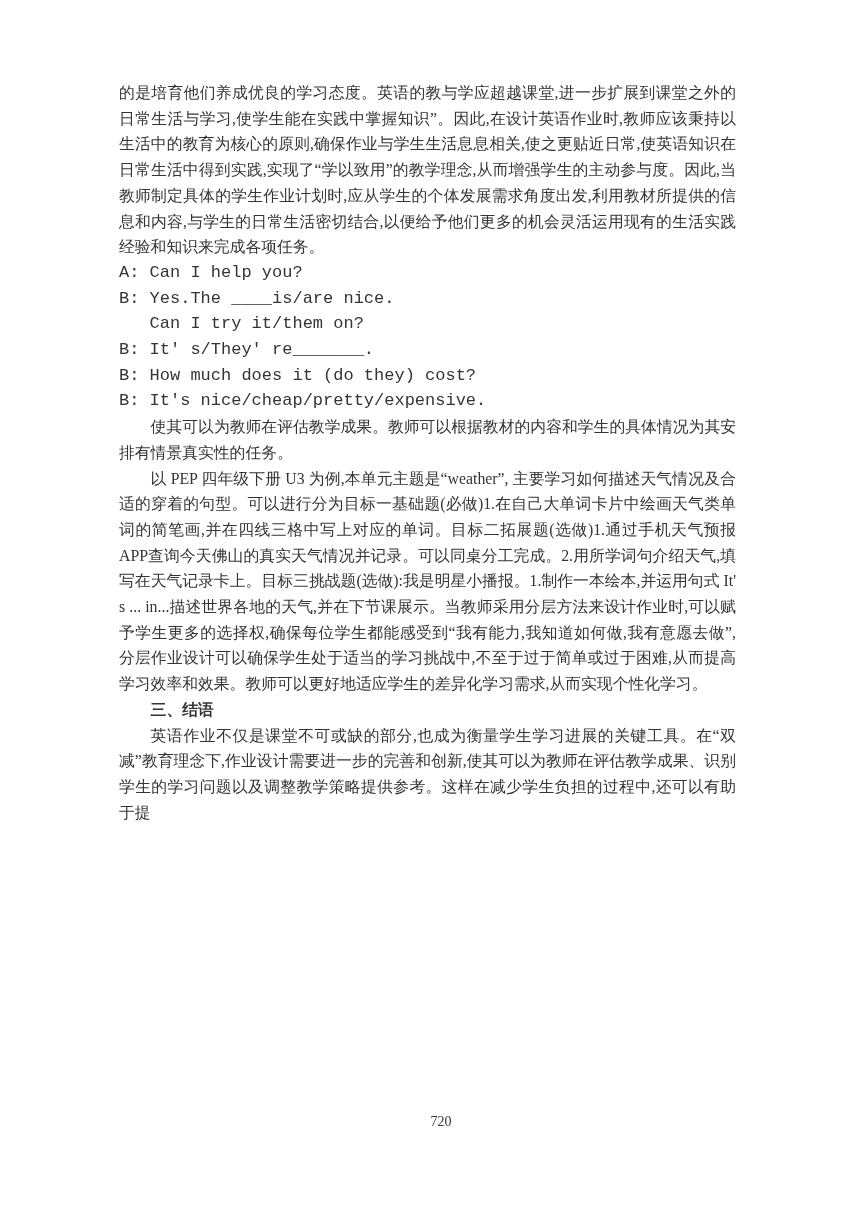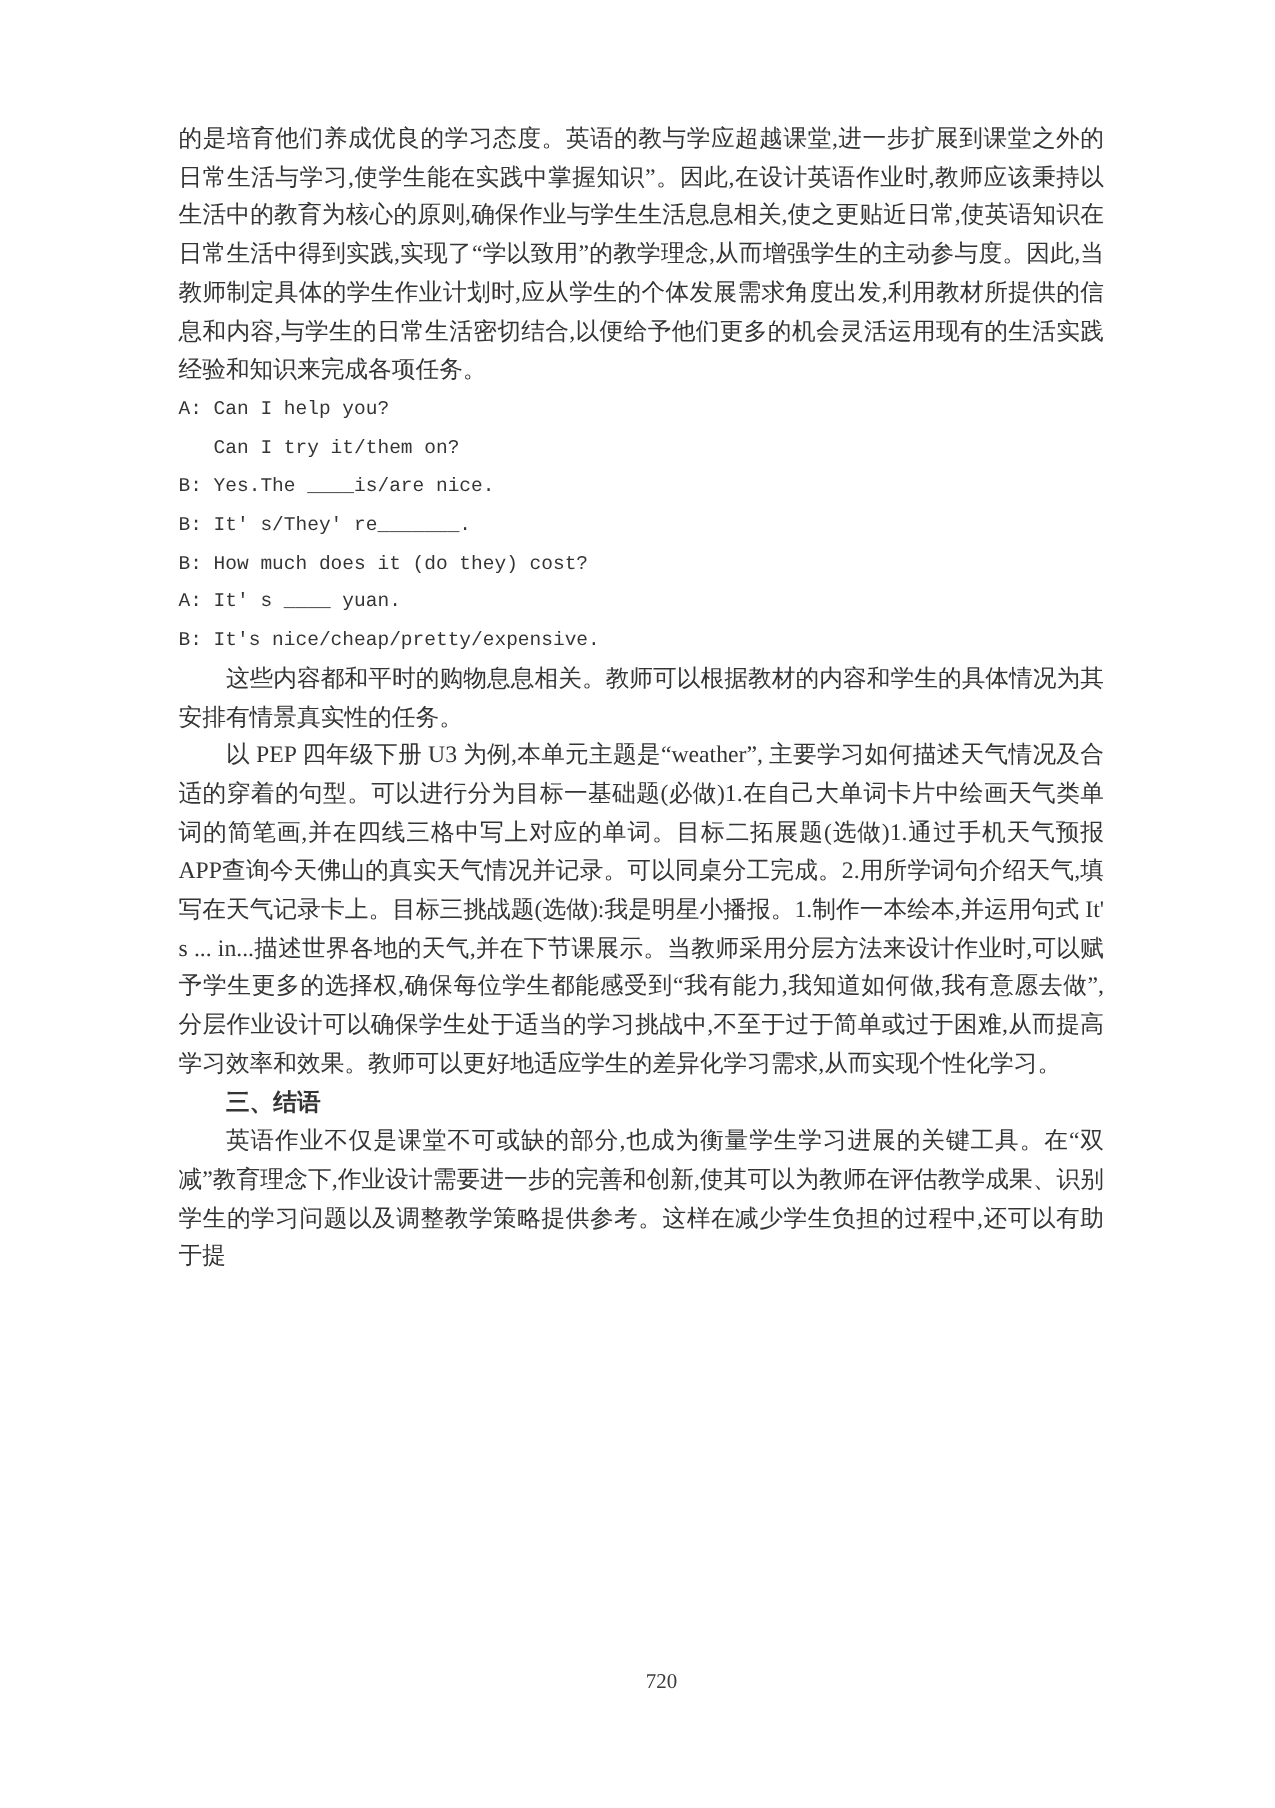--- a/index.html
+++ b/index.html
@@ -33,21 +33,21 @@
     text-indent: 0;
   }
   .para.bold-heading {
     font-weight: bold;
   }
   .dialogue {
     text-align: left;
   }
   .dialogue-line {
     font-family: "Liberation Mono", "DejaVu Sans Mono", monospace;
-    font-size: 13px;
+    font-size: 17px;
     line-height: 25.7px;
     white-space: pre;
     color: #343434;
   }
   .page-number {
     position: absolute;
     top: 1112px;
     left: 16px;
     width: 100%;
     text-align: center;
@@ -61,29 +61,28 @@
 
 <div class="page">
 
   <div class="body-text">
 
     <p class="para no-indent">的是培育他们养成优良的学习态度。英语的教与学应超越课堂,进一步扩展到课堂之外的日常生活与学习,使学生能在实践中掌握知识”。因此,在设计英语作业时,教师应该秉持以生活中的教育为核心的原则,确保作业与学生生活息息相关,使之更贴近日常,使英语知识在日常生活中得到实践,实现了“学以致用”的教学理念,从而增强学生的主动参与度。因此,当教师制定具体的学生作业计划时,应从学生的个体发展需求角度出发,利用教材所提供的信息和内容,与学生的日常生活密切结合,以便给予他们更多的机会灵活运用现有的生活实践经验和知识来完成各项任务。</p>
 
 
     <div class="dialogue">
       <div class="dialogue-line">A: Can I help you?</div>
+      <div class="dialogue-line">B: Yes.The ____is/are nice.</div>
       <div class="dialogue-line">   Can I try it/them on?</div>
-      <div class="dialogue-line">B: Yes.The ____is/are nice.</div>
       <div class="dialogue-line">B: It' s/They' re_______.</div>
       <div class="dialogue-line">B: How much does it (do they) cost?</div>
-      <div class="dialogue-line">A: It' s ____ yuan.</div>
       <div class="dialogue-line">B: It's nice/cheap/pretty/expensive.</div>
     </div>
 
-    <p class="para">这些内容都和平时的购物息息相关。教师可以根据教材的内容和学生的具体情况为其安排有情景真实性的任务。</p>
+    <p class="para">使其可以为教师在评估教学成果。教师可以根据教材的内容和学生的具体情况为其安排有情景真实性的任务。</p>
 
 
 
     <p class="para">以 PEP 四年级下册 U3 为例,本单元主题是“weather”, 主要学习如何描述天气情况及合适的穿着的句型。可以进行分为目标一基础题(必做)1.在自己大单词卡片中绘画天气类单词的简笔画,并在四线三格中写上对应的单词。目标二拓展题(选做)1.通过手机天气预报 APP查询今天佛山的真实天气情况并记录。可以同桌分工完成。2.用所学词句介绍天气,填写在天气记录卡上。目标三挑战题(选做):我是明星小播报。1.制作一本绘本,并运用句式 It' s ... in...描述世界各地的天气,并在下节课展示。当教师采用分层方法来设计作业时,可以赋予学生更多的选择权,确保每位学生都能感受到“我有能力,我知道如何做,我有意愿去做”, 分层作业设计可以确保学生处于适当的学习挑战中,不至于过于简单或过于困难,从而提高学习效率和效果。教师可以更好地适应学生的差异化学习需求,从而实现个性化学习。</p>
 
     <p class="para bold-heading">三、结语</p>
 
     <p class="para">英语作业不仅是课堂不可或缺的部分,也成为衡量学生学习进展的关键工具。在“双减”教育理念下,作业设计需要进一步的完善和创新,使其可以为教师在评估教学成果、识别学生的学习问题以及调整教学策略提供参考。这样在减少学生负担的过程中,还可以有助于提</p>
 
   </div>

